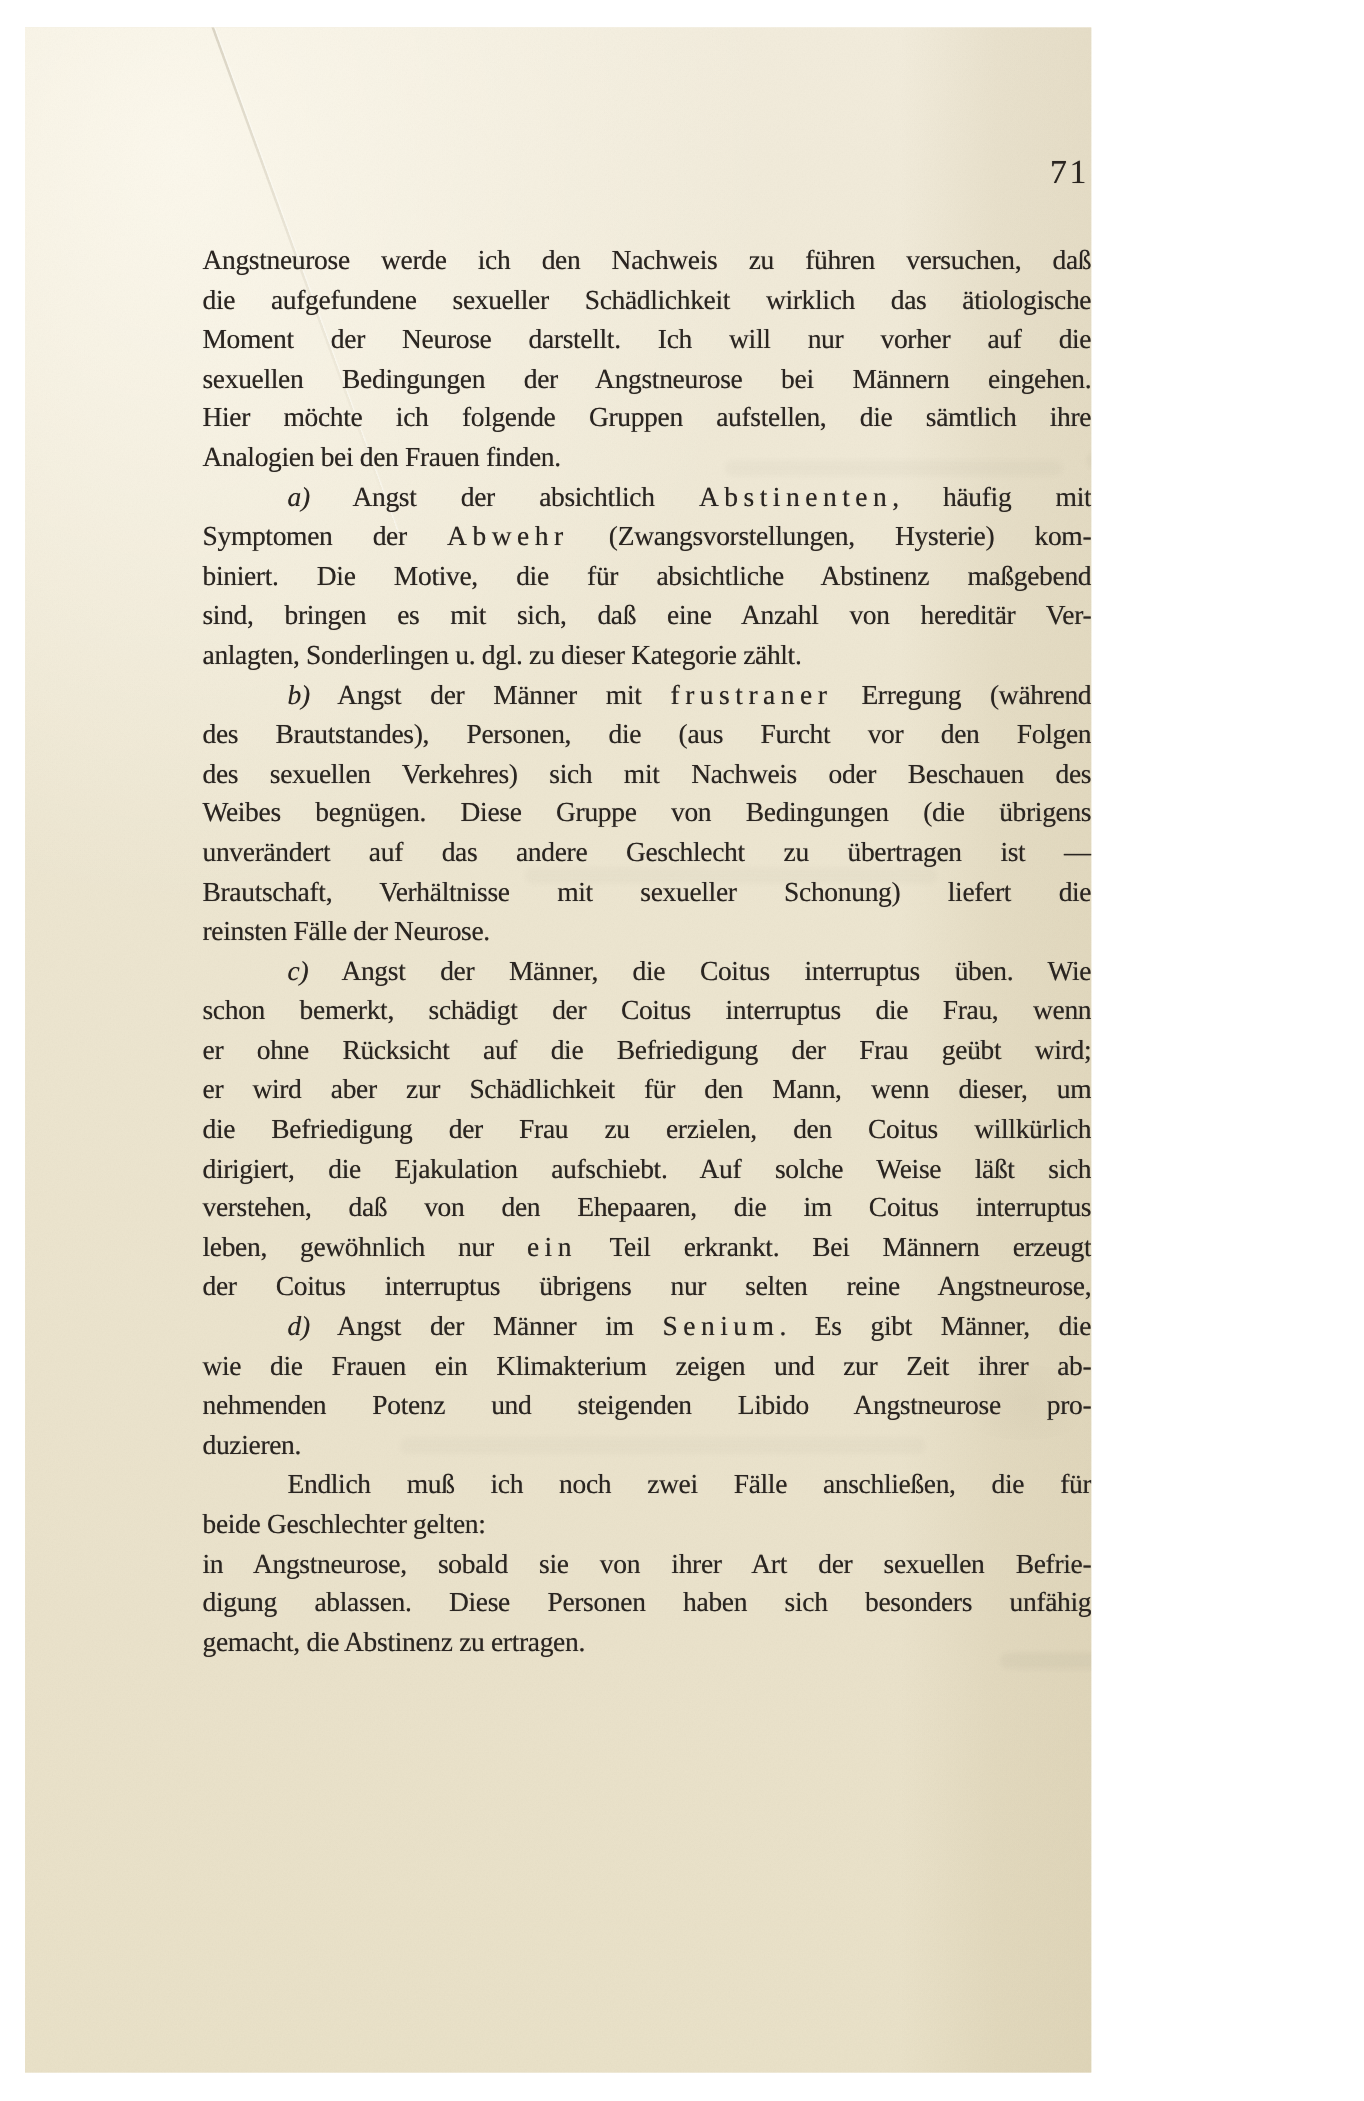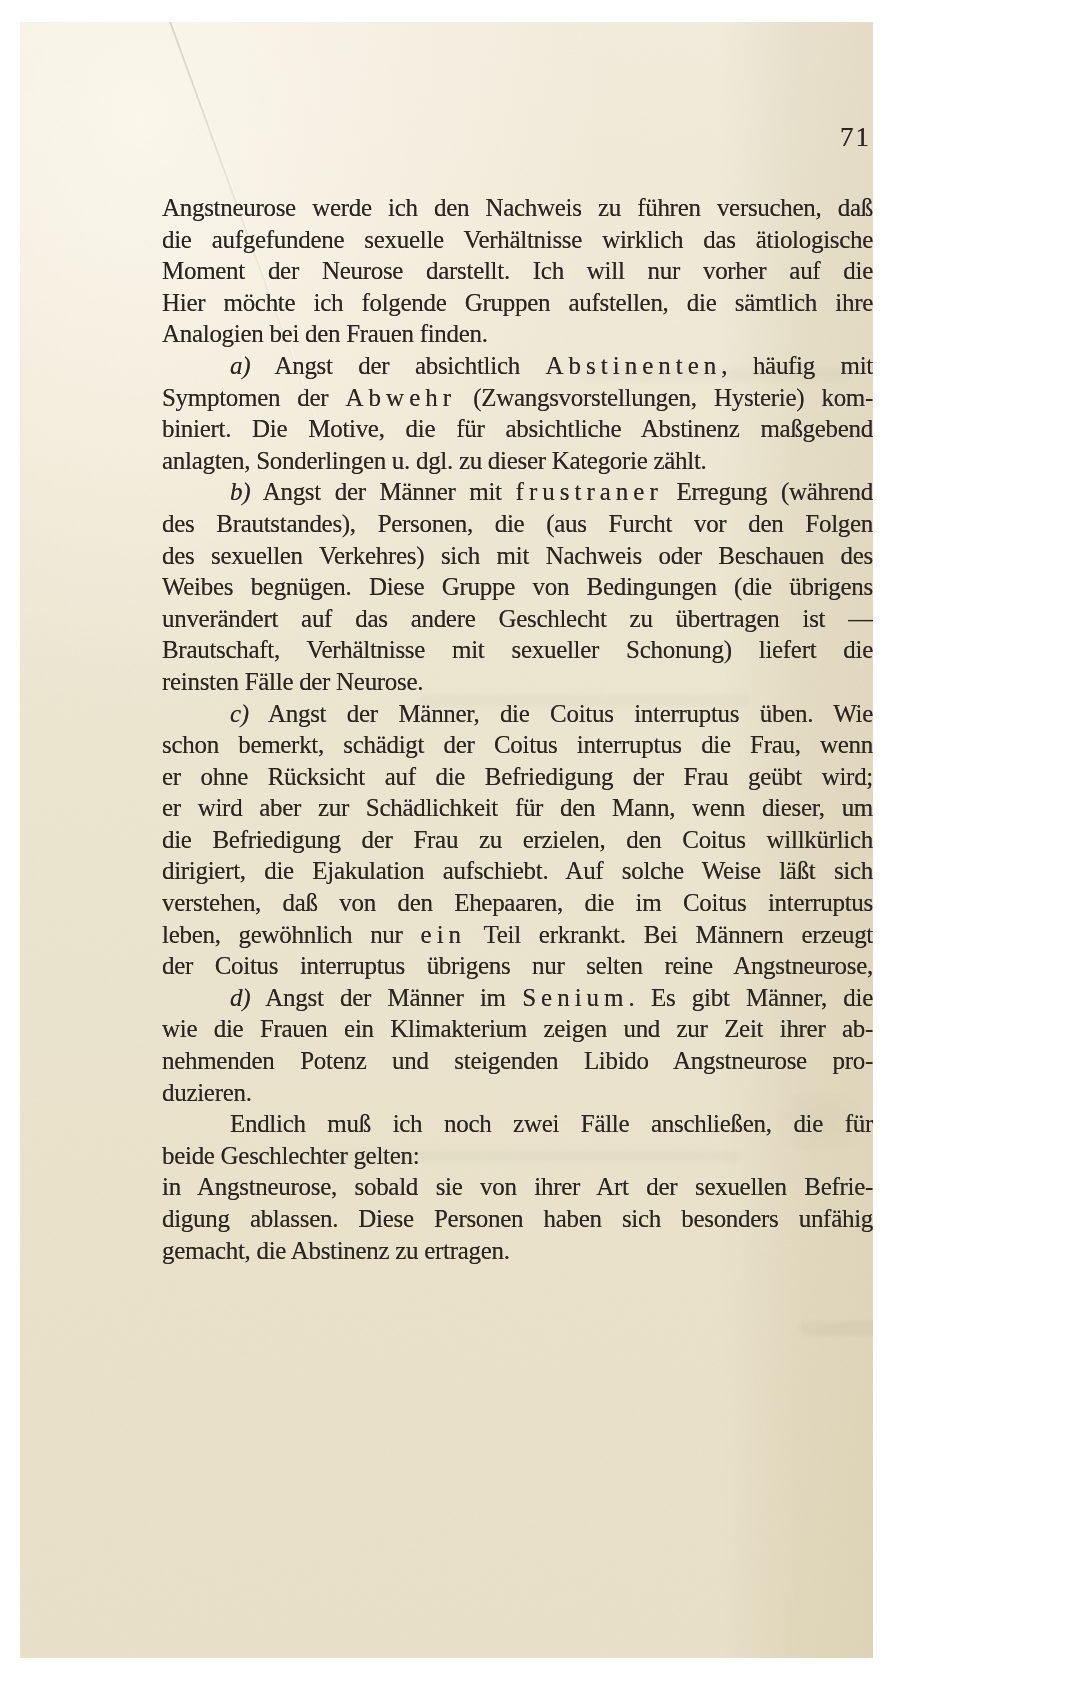--- a/index.html
+++ b/index.html
@@ -46,21 +46,21 @@
     font-size: 27px;
     letter-spacing: 2px;
     color: #2a2520;
     text-shadow: 0 0 0.6px rgba(42,37,32,0.7);
   }
   .text-block {
     position: absolute;
     left: 142px;
     top: 170px;
     width: 711px;
-    font-size: 25px;
+    font-size: 22px;
     line-height: 31.6px;
     letter-spacing: -0.012em;
     color: #2a2521;
     text-shadow: 0 0 0.55px rgba(42,37,33,0.62);
   }
   .line { text-align: left; }
   .line.j { text-align: justify; text-align-last: justify; }
   .line.ind { text-indent: 68px; }
   .line span.italic { font-style: italic; }
   .line span.spaced { letter-spacing: 0.2em; }
@@ -145,27 +145,29 @@
     <div class="bleed" style="left:858px; top:1330px; width:170px; opacity:0.045;"></div>
 
     <div class="smudge"></div>
     <div class="smudge2"></div>
     <div class="speck"></div>
 
     <div class="page-number">71</div>
 
     <div class="text-block">
         <div class="line j"><span>Angstneurose werde ich den Nachweis zu führen versuchen, daß</span></div>
-        <div class="line j"><span>die aufgefundene sexuelle Verhältnisse wirklich das ätiologische</span></div>
+        <div class="line j"><span>die aufgefundene sexueller Schädlichkeit wirklich das ätiologische</span></div>
         <div class="line j"><span>Moment der Neurose darstellt. Ich will nur vorher auf die</span></div>
+        <div class="line j"><span>sexuellen Bedingungen der Angstneurose bei Männern eingehen.</span></div>
         <div class="line j"><span>Hier möchte ich folgende Gruppen aufstellen, die sämtlich ihre</span></div>
         <div class="line"><span>Analogien bei den Frauen finden.</span></div>
         <div class="line j ind"><span class="italic">a)</span><span> Angst der absichtlich </span><span class="spaced">Abstinenten</span><span>, häufig mit</span></div>
         <div class="line j"><span>Symptomen der </span><span class="spaced">Abwehr</span><span> (Zwangsvorstellungen, Hysterie) kom-</span></div>
         <div class="line j"><span>biniert. Die Motive, die für absichtliche Abstinenz maßgebend</span></div>
+        <div class="line j"><span>sind, bringen es mit sich, daß eine Anzahl von hereditär Ver-</span></div>
         <div class="line"><span>anlagten, Sonderlingen u. dgl. zu dieser Kategorie zählt.</span></div>
         <div class="line j ind"><span class="italic">b)</span><span> Angst der Männer mit </span><span class="spaced">frustraner</span><span> Erregung (während</span></div>
         <div class="line j"><span>des Brautstandes), Personen, die (aus Furcht vor den Folgen</span></div>
         <div class="line j"><span>des sexuellen Verkehres) sich mit Nachweis oder Beschauen des</span></div>
         <div class="line j"><span>Weibes begnügen. Diese Gruppe von Bedingungen (die übrigens</span></div>
         <div class="line j"><span>unverändert auf das andere Geschlecht zu übertragen ist —</span></div>
         <div class="line j"><span>Brautschaft, Verhältnisse mit sexueller Schonung) liefert die</span></div>
         <div class="line"><span>reinsten Fälle der Neurose.</span></div>
         <div class="line j ind"><span class="italic">c)</span><span> Angst der Männer, die Coitus interruptus üben. Wie</span></div>
         <div class="line j"><span>schon bemerkt, schädigt der Coitus interruptus die Frau, wenn</span></div>

